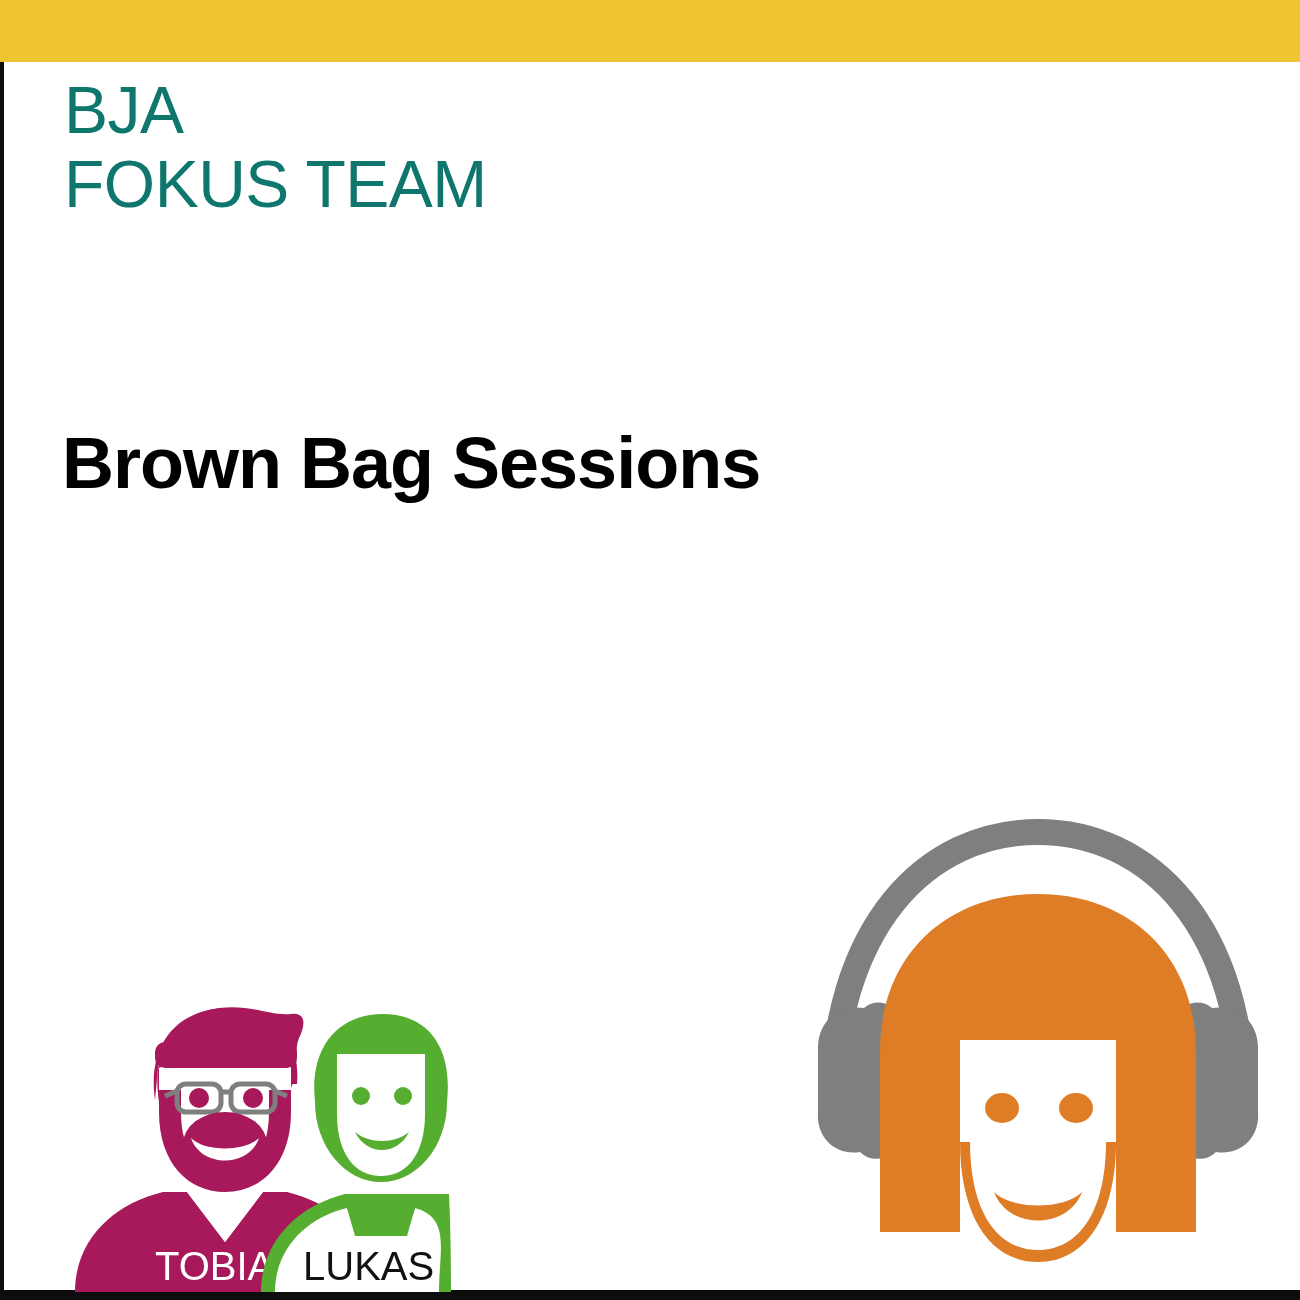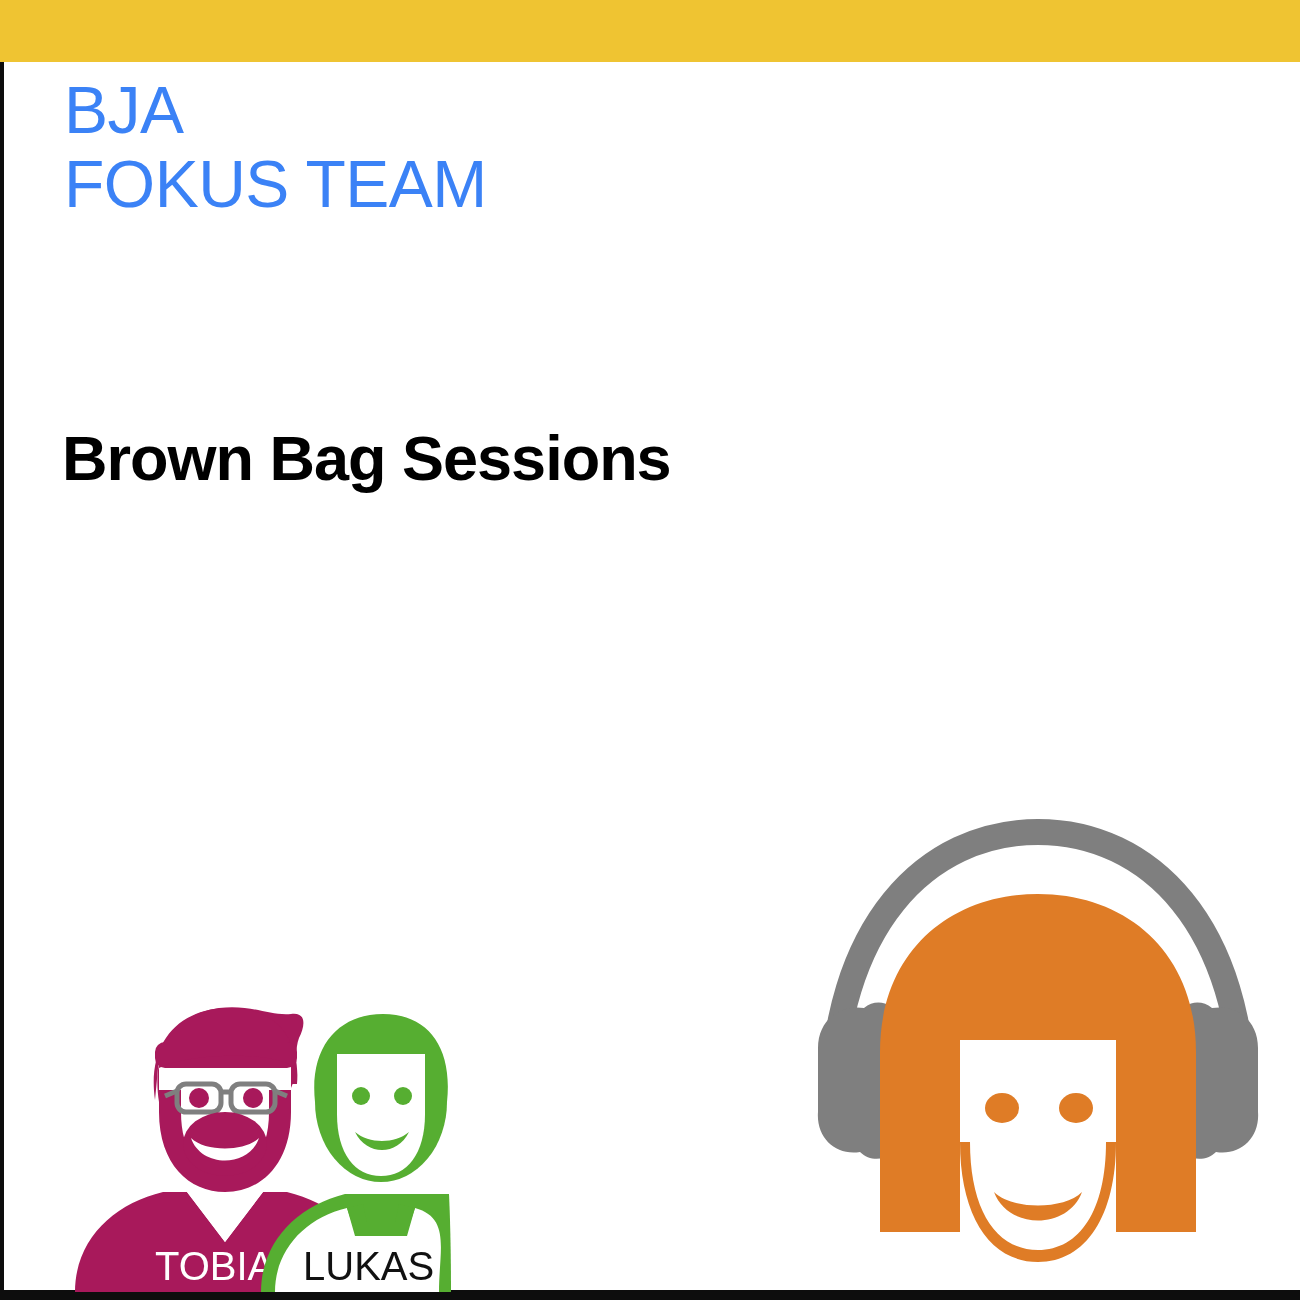--- a/index.html
+++ b/index.html
@@ -43,35 +43,35 @@
     width: 1300px;
     height: 10px;
     background: #0d0d0d;
   }
   
   .eyebrow {
     position: absolute;
     left: 64px;
     top: 74px;
     width: 900px;
-    color: #3b82f6;
+    color: #0f766e;
     font-size: 66px;
     line-height: 1.12;
     font-weight: 400;
     letter-spacing: -0.5px;
     white-space: pre-line;
   }
   
   .main-title {
     position: absolute;
     left: 62px;
     top: 424px;
     width: 1180px;
     color: #000000;
-    font-size: 63px;
+    font-size: 72px;
     font-weight: 700;
     letter-spacing: -1px;
     line-height: 1.1;
   }
   
   .avatar-group {
     position: absolute;
     left: 55px;
     bottom: 8px;
     width: 400px;

